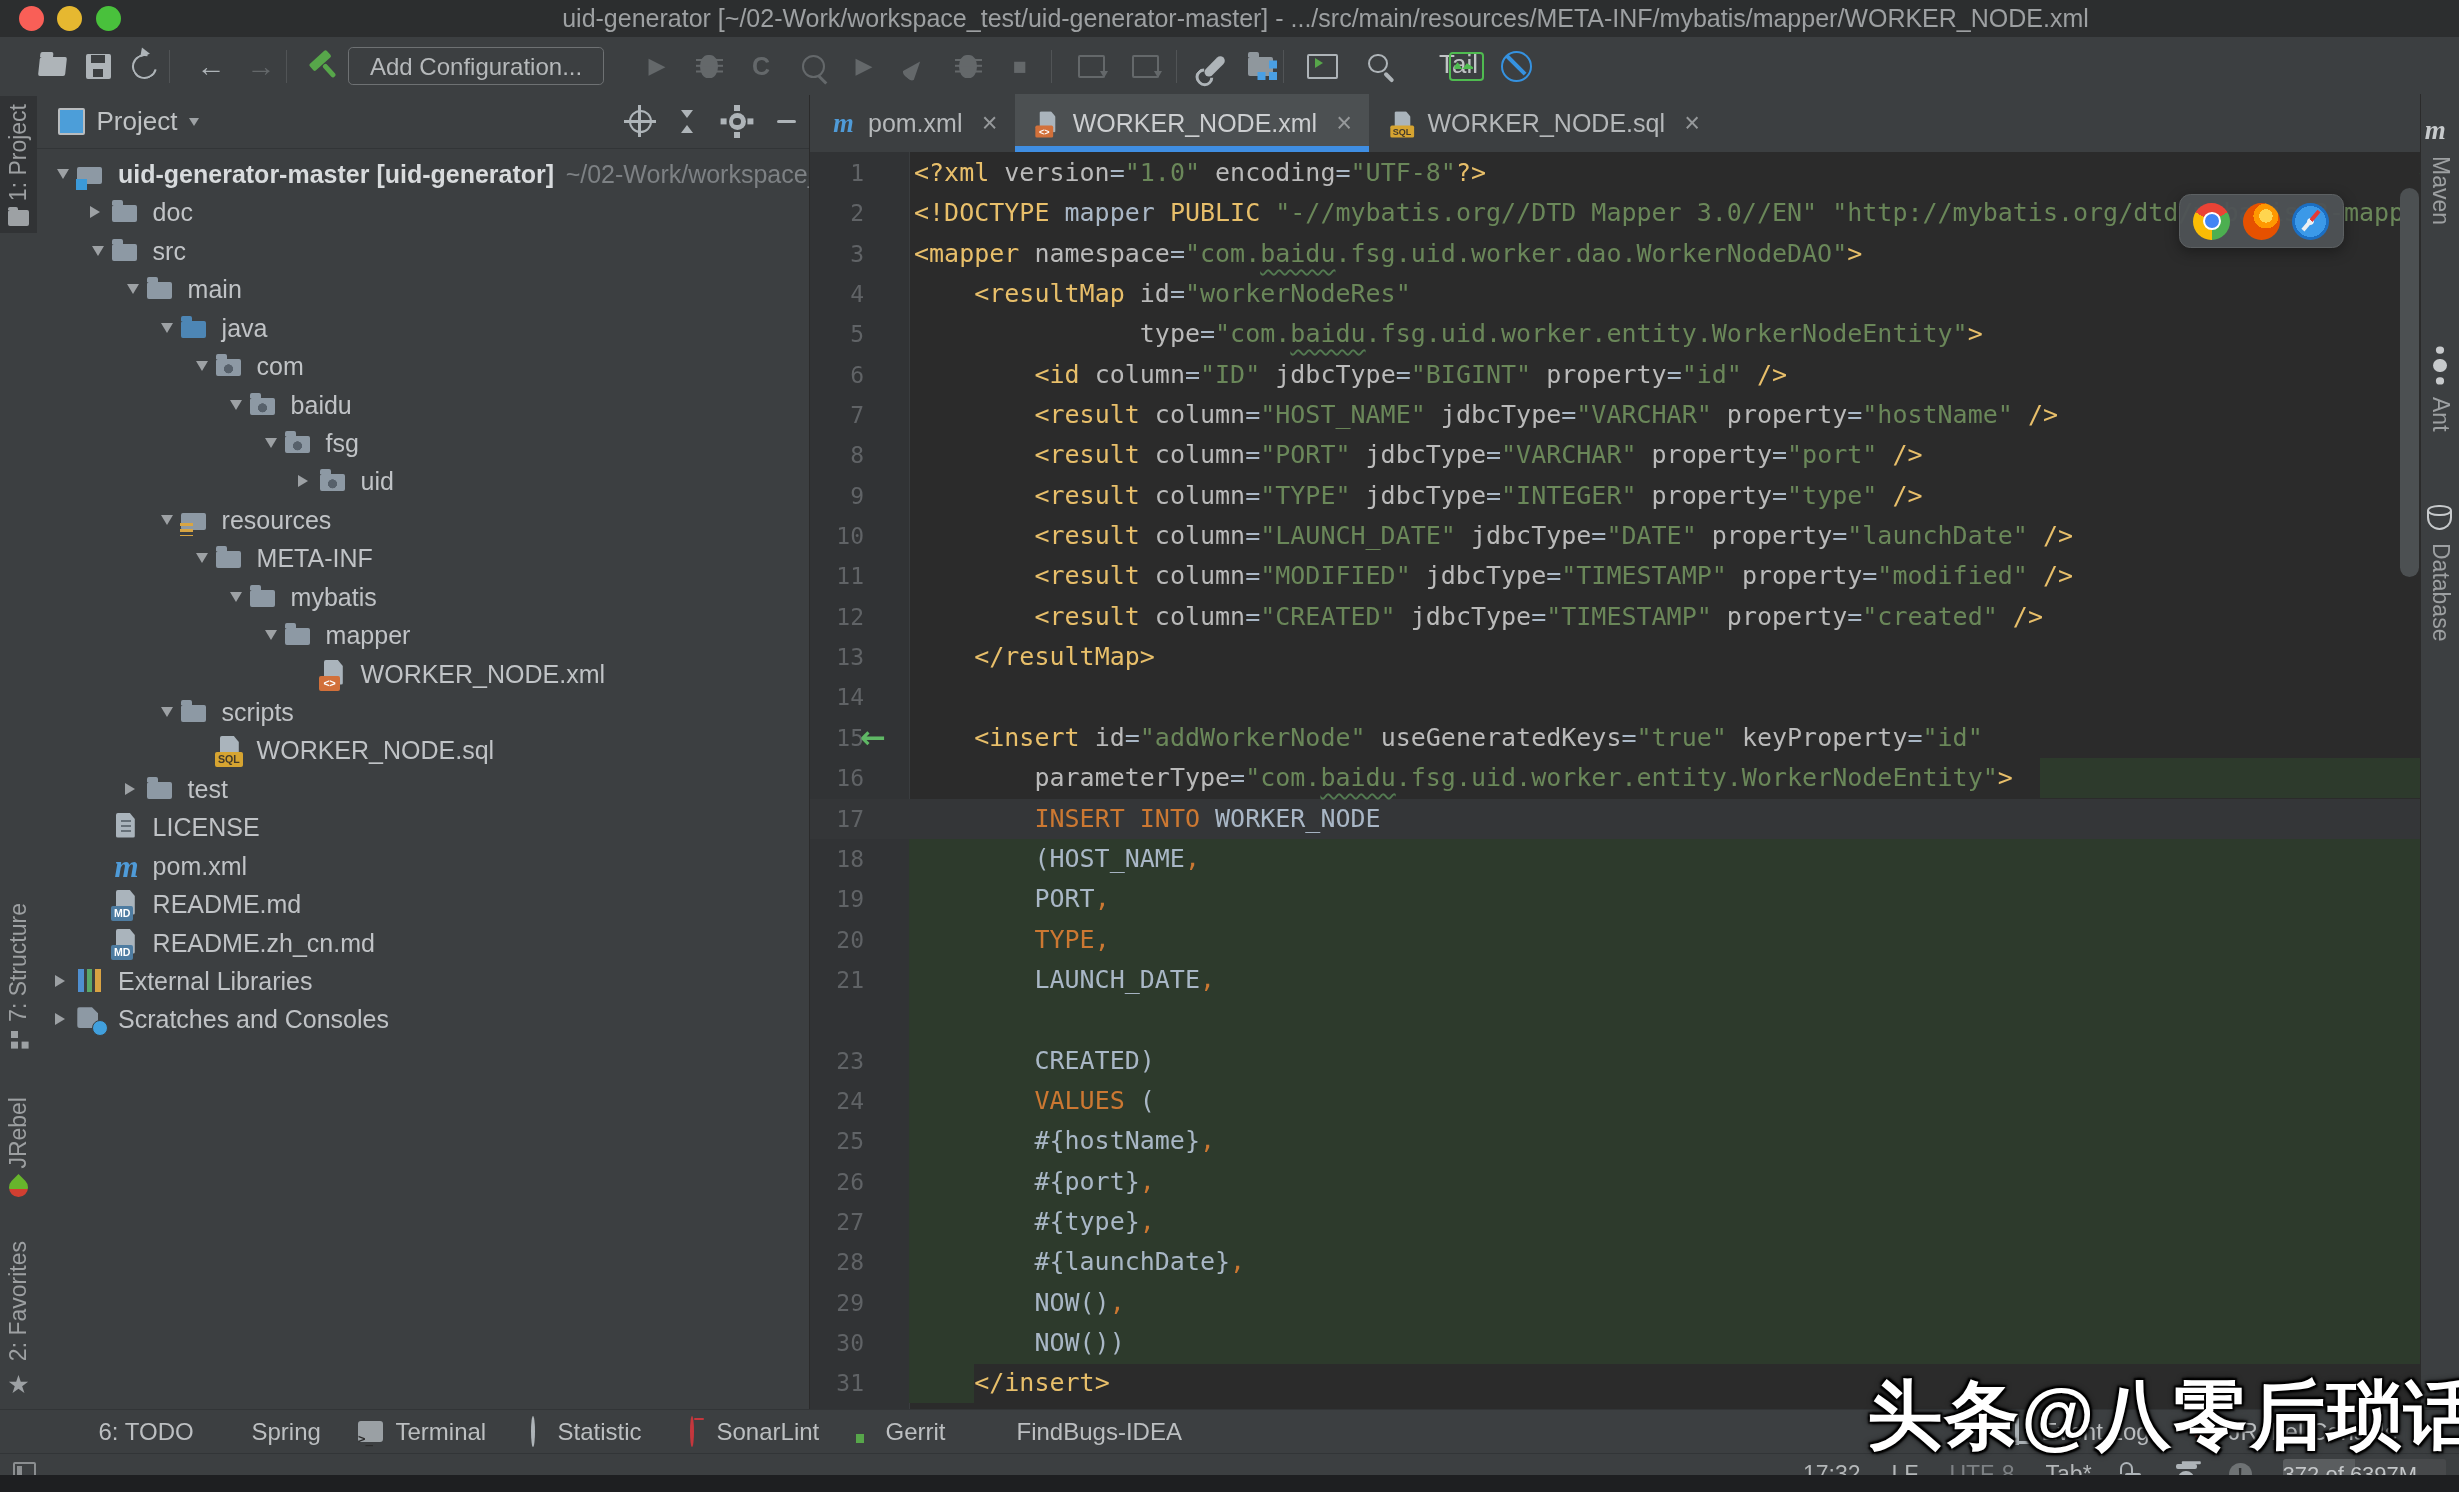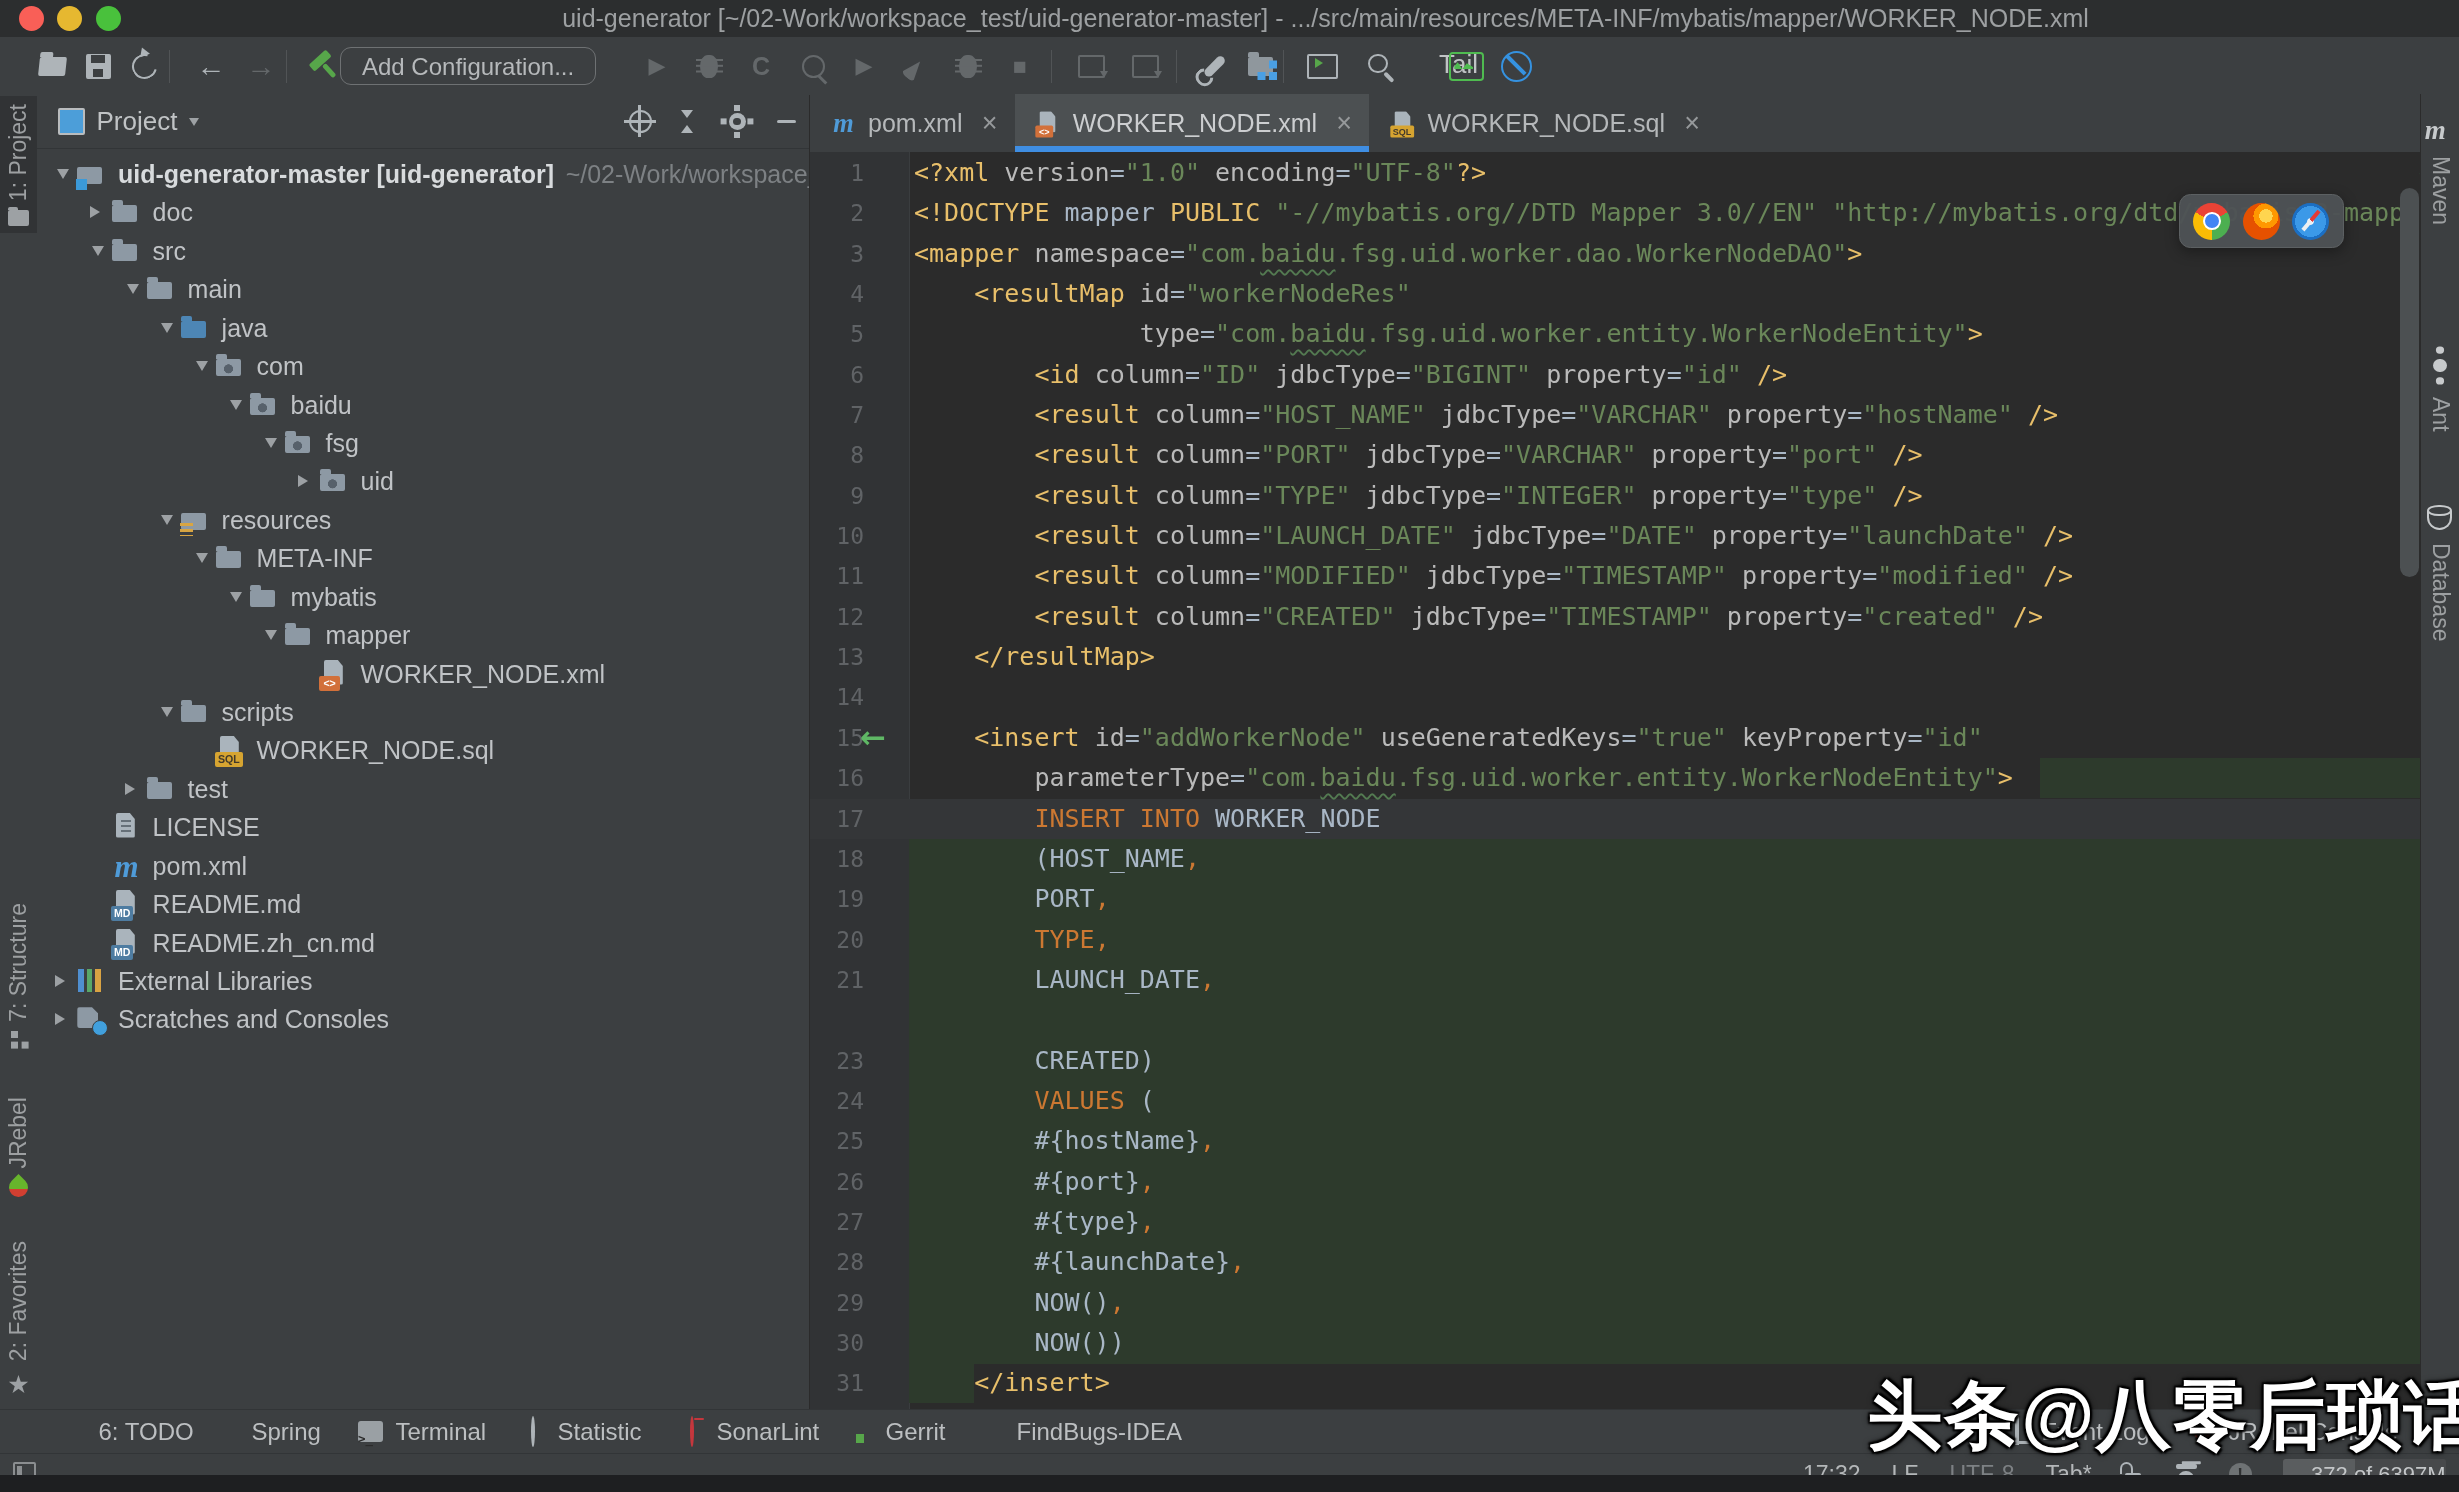--- a/index.html
+++ b/index.html
@@ -168,21 +168,21 @@
   .sright{position:absolute;right:13.4px;top:0;height:40px;display:flex;align-items:center;gap:31px;}
   .sdim{color:#7d8184;}
   .clockico{position:relative;width:21px;height:25px;}
   .clockico::before{content:"";position:absolute;bottom:1px;left:1.9px;width:16.3px;height:12.5px;background:#aeb4b8;border-radius:1.9px;}
   .clockico::after{content:"";position:absolute;top:0;left:-2.9px;width:9.6px;height:10.6px;border:2.9px solid #aeb4b8;border-bottom:none;border-radius:6.7px 6.7px 0 0;}
   .chector{position:relative;width:23px;height:25px;}
   .chector::before{content:"";position:absolute;bottom:0;left:3.8px;width:15.4px;height:15.4px;background:#aeb4b8;border-radius:50%;}
   .chector::after{content:"";position:absolute;top:2.9px;left:1px;width:21px;height:4.8px;background:#aeb4b8;border-radius:1.9px;box-shadow:4.8px -3.8px 0 -1px #aeb4b8;}
   .cwarn::before{content:"!";display:block;width:23px;height:23px;border-radius:50%;background:#6e7274;color:#2f3132;font:bold 17.3px/23px "Liberation Sans",sans-serif;text-align:center;}
   .mempill{width:163px;height:31px;border-radius:2.9px;background:linear-gradient(90deg,#5a5d5f 0 44%,#47494b 44%);
-           text-align:right;line-height:31px;color:#c3c6c8;font-size:22px;}
+           text-align:left;line-height:31px;color:#c3c6c8;font-size:22px;}
   
   .watermark{position:absolute;right:17.3px;top:1366px;z-index:50;font-size:75px;font-weight:900;color:#ffffff;letter-spacing:1.9px;
     text-shadow:0 0 7.7px #000,1.9px 1.9px 1.9px #000,-1.9px -1.9px 1.9px #000,1.9px -1.9px 1.9px #000,-1.9px 1.9px 1.9px #000;
     font-family:"Liberation Sans",sans-serif;white-space:nowrap;}
 </style>
 </head>
 <body>
 
 <div id="app">
 
@@ -209,21 +209,21 @@
       <div class="tbi" style="left: 192px;">
         <div class="ch ci-back"></div>
       </div>
       <div class="tbi dim" style="left: 242px;">
         <div class="ch ci-fwd"></div>
       </div>
       <div class="tsep" style="left: 286px;"></div>
       <div class="tbi" style="left: 306px;">
         <div class="chammer"></div>
       </div>
-      <button class="addcfg" style="left: 340px; border-radius: 11px;">Add Configuration...</button>
+      <button class="addcfg" style="left: 348px;">Add Configuration...</button>
       <div class="tbi dim" style="left: 638px;">
         <div class="ch ci-run"></div>
       </div>
       <div class="tbi dim" style="left: 690px;">
         <div class="cbug"></div>
       </div>
       <div class="tbi dim" style="left: 742px;">
         <div class="ch ci-cov"></div>
       </div>
       <div class="tbi dim" style="left: 794px;">

